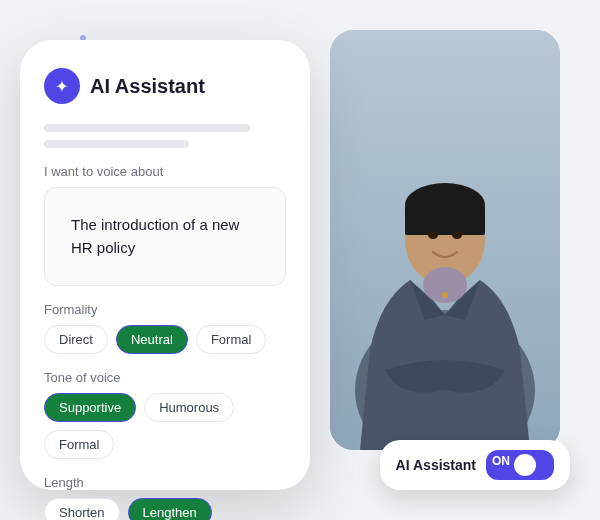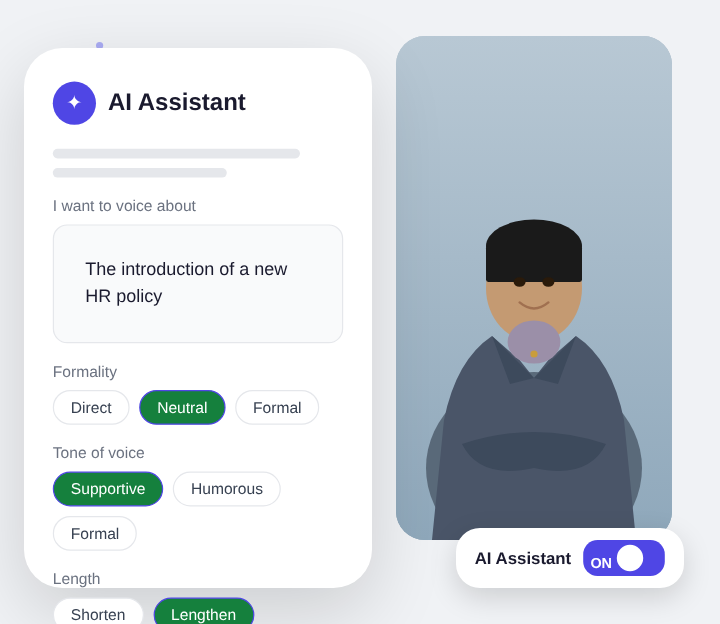--- a/index.html
+++ b/index.html
@@ -161,21 +161,21 @@
     }
 
     .toggle-label {
       font-size: 14px;
       font-weight: 600;
       color: #1a1a2e;
     }
 
     .toggle-switch {
       display: flex;
-      align-items: flex-end;
+      align-items: flex-start;
       background: #4f46e5;
       border-radius: 12px;
       padding: 4px 6px;
       gap: 4px;
       min-width: 68px;
     }
 
     .toggle-on-text {
       color: white;
       font-size: 12px;

